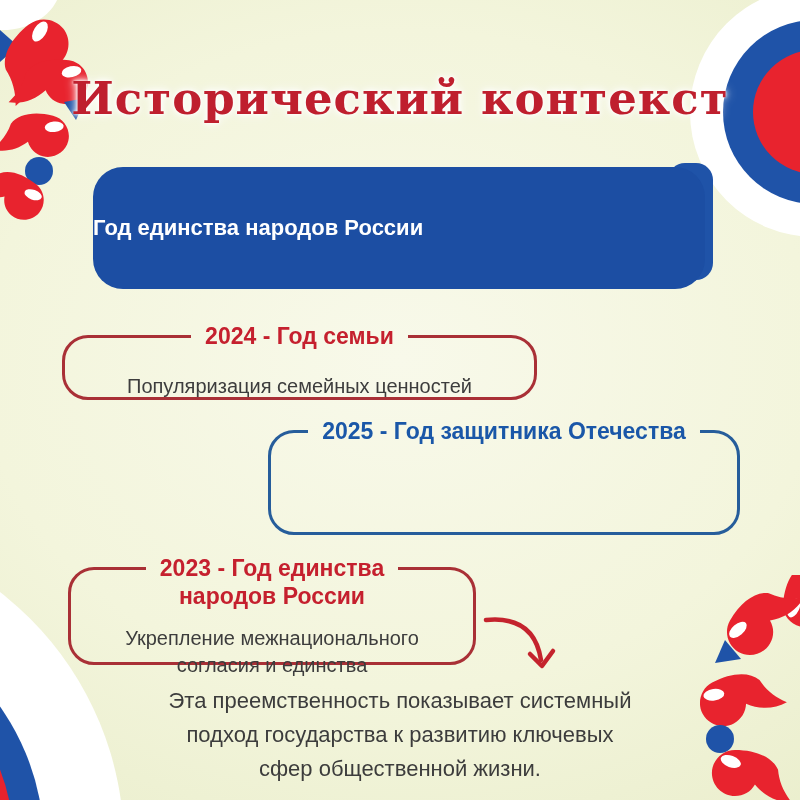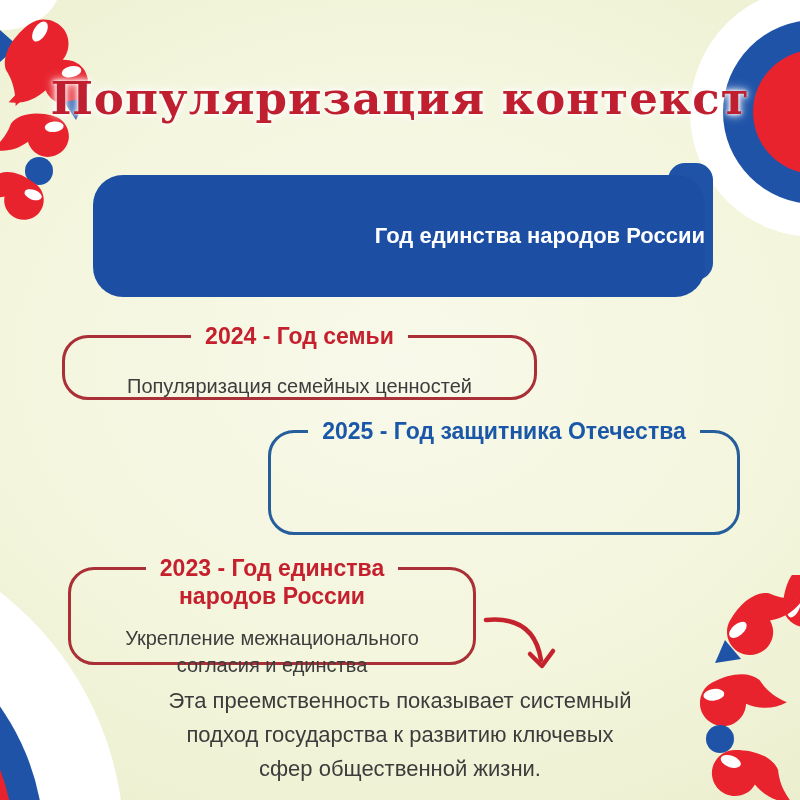--- a/index.html
+++ b/index.html
@@ -18,21 +18,21 @@
   .page-title {
     position:absolute; left:0; top:72px; width:100%; margin:0;
     text-align:center; font-family:"DejaVu Serif", serif; font-weight:bold;
     font-size:45px; letter-spacing:1px; color:#bf1f2e;
     text-shadow: 0 0 3px #ffffff, 0 0 6px #ffffff, 0 0 12px #ffffff;
   }
 
   .intro-box {
     position:absolute; left:93px; top:167px; width:612px; height:122px;
     box-sizing:border-box; background:#1c4ea3; border-radius:30px; color:#ffffff;
-    display:flex; flex-direction:column; align-items:flex-end; justify-content:center;margin-top:8px;
+    display:flex; flex-direction:column; align-items:flex-start; justify-content:center;
   }
   .intro-heading { font-size:22px; font-weight:bold; line-height:28px; text-align:center; }
   .intro-body { font-size:21px; line-height:27px; text-align:center; white-space:pre-line; }
 
   fieldset.card {
     position:absolute; margin:0; padding:0 10px; box-sizing:border-box;
     background:transparent; border-radius:26px;
   }
   .card-red  { border:3px solid #a93036; }
   .card-blue { border:3px solid #265d9b; }
@@ -97,21 +97,21 @@
 
   <svg class="decor decor-bottom-right" width="145" height="225" viewBox="0 0 145 225">
     <use href="#drop" transform="translate(150,30) rotate(-85) scale(-1,1)"></use>
     <polygon points="70,65 60,88 86,84" fill="#1f53a8"></polygon>
     <use href="#drop" transform="translate(95,57) rotate(-60) scale(-1.05,1.05)"></use>
     <use href="#drop" transform="translate(68,128) rotate(-28) scale(-1.05,1.05)"></use>
     <circle cx="65" cy="164" r="14" fill="#1f53a8"></circle>
     <use href="#drop" transform="translate(80,198) scale(-1.05,1.05)"></use>
   </svg>
 
-  <h1 class="page-title">Популяризация контекст</h1>
+  <h1 class="page-title">Исторический контекст</h1>
 
   <div class="intro-box">
     <div class="intro-heading">Год единства народов России</div>
   </div>
 
   <fieldset class="card card-red card-1">
     <legend class="card-legend">2024 - Год семьи</legend>
     <div class="card-body">Популяризация семейных ценностей</div>
   </fieldset>
 

